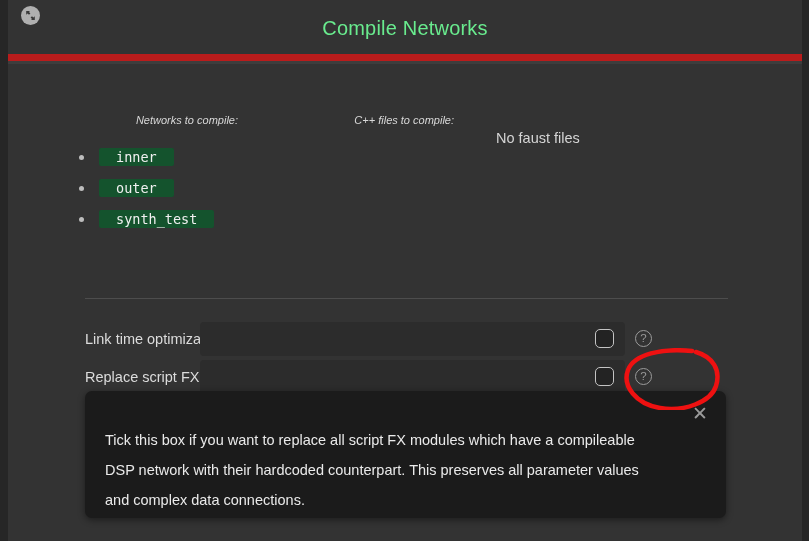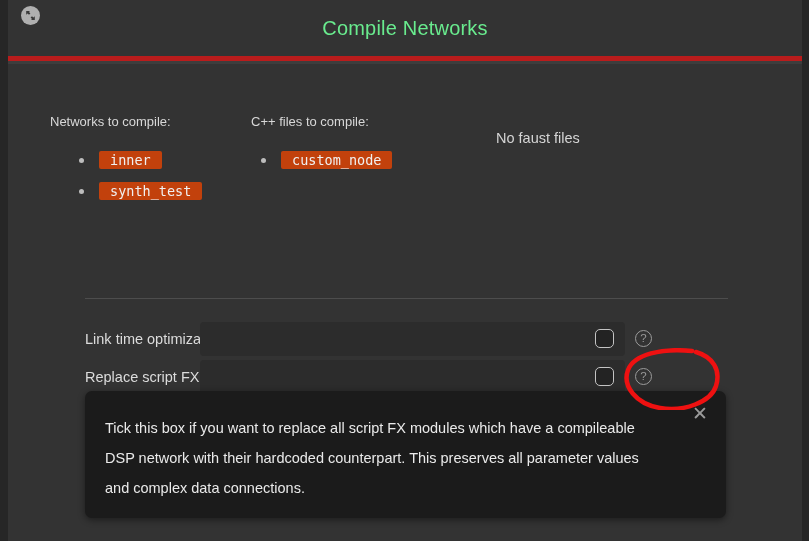--- a/index.html
+++ b/index.html
@@ -36,21 +36,21 @@
     background: #262626;
   }
 
   
   #title-bar {
     position: absolute;
     left: 8px; top: 0;
     width: 794px;
     height: 61px;
     background: #333333;
-    border-bottom: 5px solid #b91c1c;
+    border-bottom: 7px solid #b91c1c;
     box-sizing: border-box;
   }
   #title-bar-inner {
     position: absolute;
     left: 0; top: 0; right: 0; bottom: 2px;
     background: #333333;
   }
   #window-title {
     position: absolute;
     left: 0; right: 0;
@@ -104,24 +104,25 @@
   }
   .column {
     box-sizing: border-box;
   }
   .col-networks { width: 230px; padding-left: 66px; }
   .col-cpp      { width: 216px; padding-left: 18px; }
   .col-faust    { width: 270px; padding-left: 37px; }
 
   .col-header {
     color: #d8d8d8;
-    font-size: 13px;
+    font-size: 11px;
     margin: 0 0 22px 0;
-    text-align: left;
+    text-align: right;
     font-weight: normal;
+    font-style: italic;
   }
   .col-networks .col-header { margin-left: -24px; }
   .col-cpp .col-header      { margin-left: -5px; }
   .col-faust .col-header    { margin-left: -8px; }
 
   ul.file-list {
     list-style: none;
     margin: 0;
     padding: 0;
   }
@@ -138,22 +139,22 @@
     top: 7px;
     width: 5px;
     height: 5px;
     border-radius: 50%;
     background: #bdbdbd;
   }
   code.file-chip {
     font-family: "DejaVu Sans Mono", monospace;
     font-size: 13.5px;
     color: #f0f0f0;
-    background: #c2410c;
-    padding: 1px 11px;
+    background: #14532d;
+    padding: 1px 17px;
     border-radius: 2px;
     white-space: pre;
   }
   .empty-note {
     color: #d5d5d5;
     font-size: 14.5px;
     padding-left: 5px;
     margin-top: 16px;
   }
 
@@ -238,21 +239,21 @@
     width: 641px;
     height: 127px;
     background: #1b1b1b;
     border-radius: 7px;
     box-sizing: border-box;
     box-shadow: 0 2px 7px rgba(0,0,0,0.45);
   }
   #tooltip-text {
     position: absolute;
     left: 20px;
-    top: 22px;
+    top: 34px;
     width: 558px;
     color: #eaeaea;
     font-size: 14.5px;
     line-height: 30px;
     font-family: "Liberation Sans", sans-serif;
   }
   #tooltip-close {
     position: absolute;
     right: 15px;
     top: 12px;
@@ -297,28 +298,28 @@
   <div id="titlebar-underline"></div>
 
   <div id="content">
 
     <div id="columns">
 
       <div class="column col-networks">
         <div class="col-header">Networks to compile:</div>
         <ul class="file-list">
           <li><code class="file-chip">inner</code></li>
+          <li><code class="file-chip">outer</code></li>
           <li><code class="file-chip">synth_test</code></li>
         </ul>
       </div>
 
       <div class="column col-cpp">
         <div class="col-header">C++ files to compile:</div>
         <ul class="file-list">
-          <li><code class="file-chip">custom_node</code></li>
         </ul>
       </div>
 
       <div class="column col-faust">
         <div class="empty-note">No faust files</div>
       </div>
 
     </div>
 
     <div id="settings-divider"></div>

